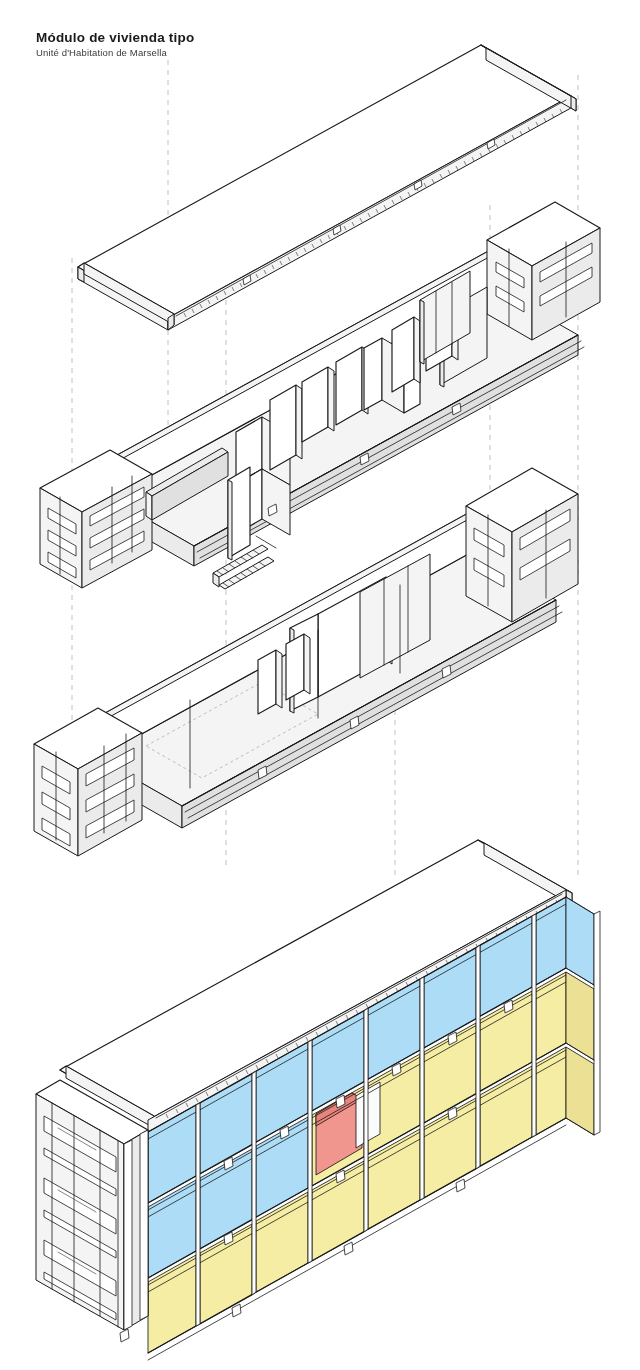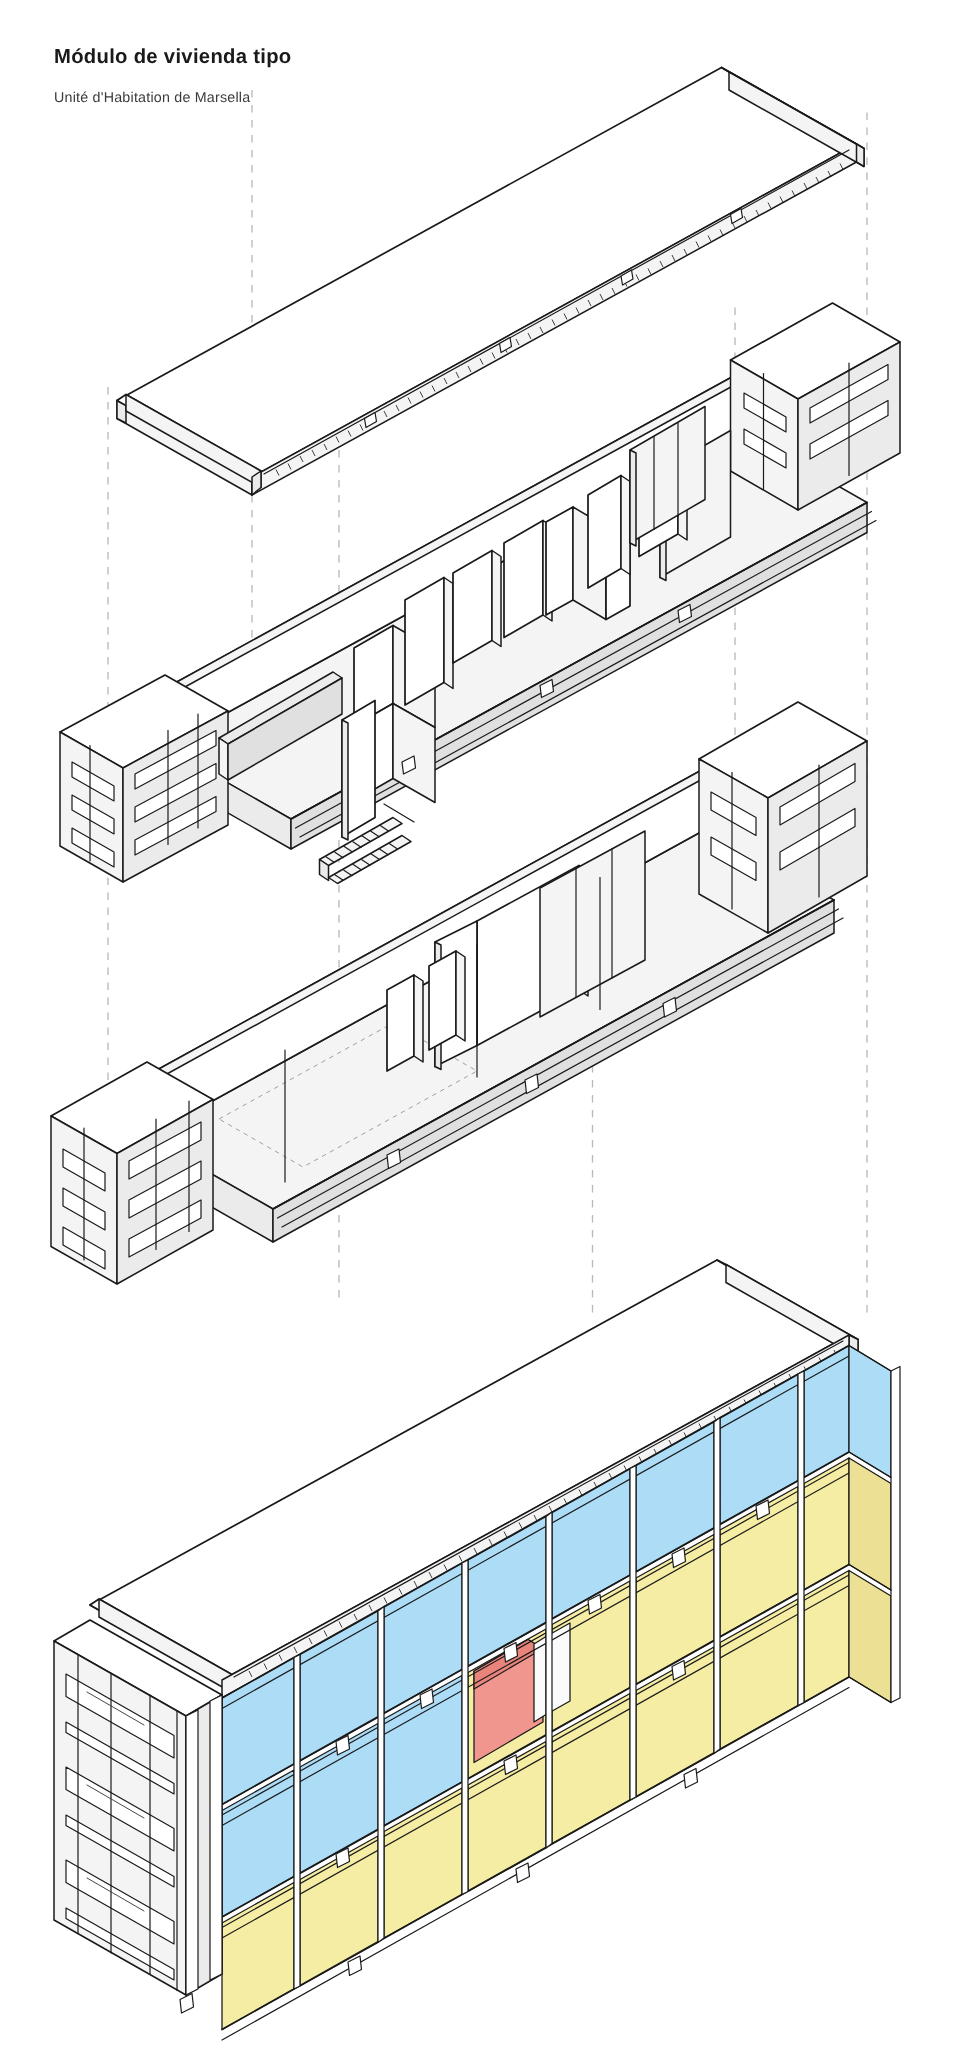--- a/index.html
+++ b/index.html
@@ -38,21 +38,21 @@
     color: #1a1a1a;
     line-height: 1.15;
     white-space: nowrap;
   }
   .title-sub {
     font-size: 9.5px;
     font-weight: 400;
     letter-spacing: 0.15px;
     color: #3a3a3a;
     line-height: 1.2;
-    margin-top: 14px;
+    margin-top: 1px;
     white-space: nowrap;
   }
 
   
   #drawing {
     position: absolute;
     left: 0;
     top: 0;
     width: 640px;
     height: 1370px;

